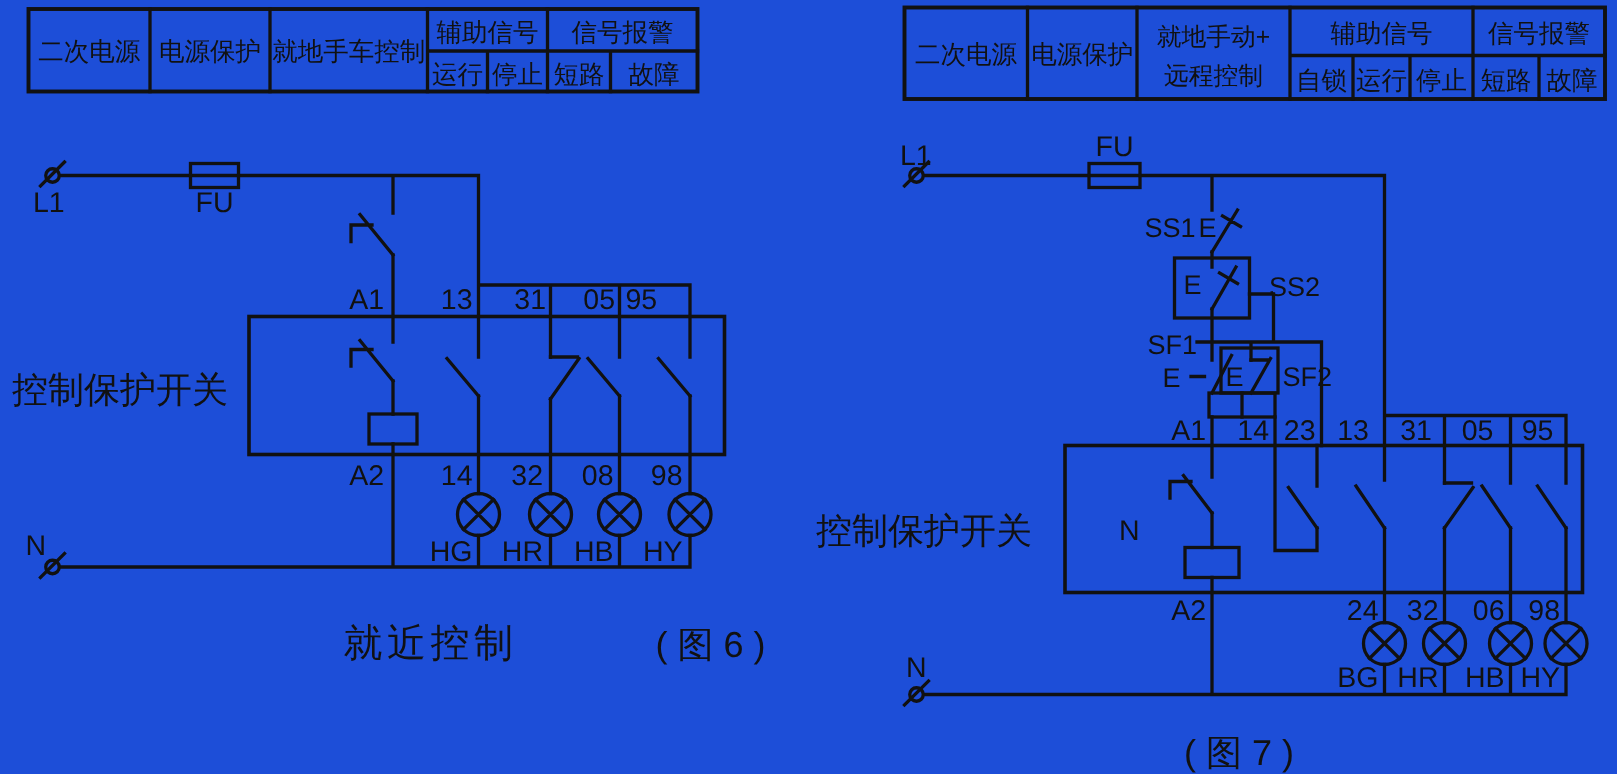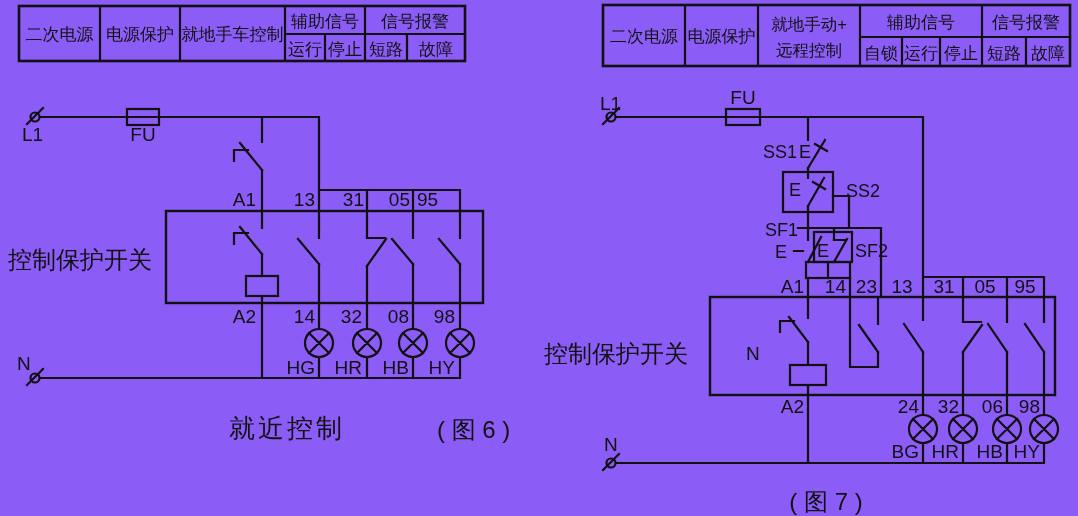--- a/index.html
+++ b/index.html
@@ -1,16 +1,16 @@
 <!DOCTYPE html>
 <html><head>
 <meta charset="utf-8">
 <style>
   html,body{margin:0;padding:0;background:#ffffff;}
-  .stage{position:relative;width:1078px;height:516px;background:#8b5cf6;overflow:hidden;
+  .stage{position:relative;width:1078px;height:516px;background:#1d4ed8;overflow:hidden;
          font-family:"Liberation Sans","DejaVu Sans",sans-serif;}
   svg text{fill:#111;}
   .t17{font-size:17px;}
   .t16{font-size:16.5px;}
   .t19{font-size:19px;}
   .t18{font-size:18px;}
   .t24{font-size:24px;}
   .t26{font-size:26px;letter-spacing:3px;}
   .mid{text-anchor:middle;}
   .end{text-anchor:end;}

